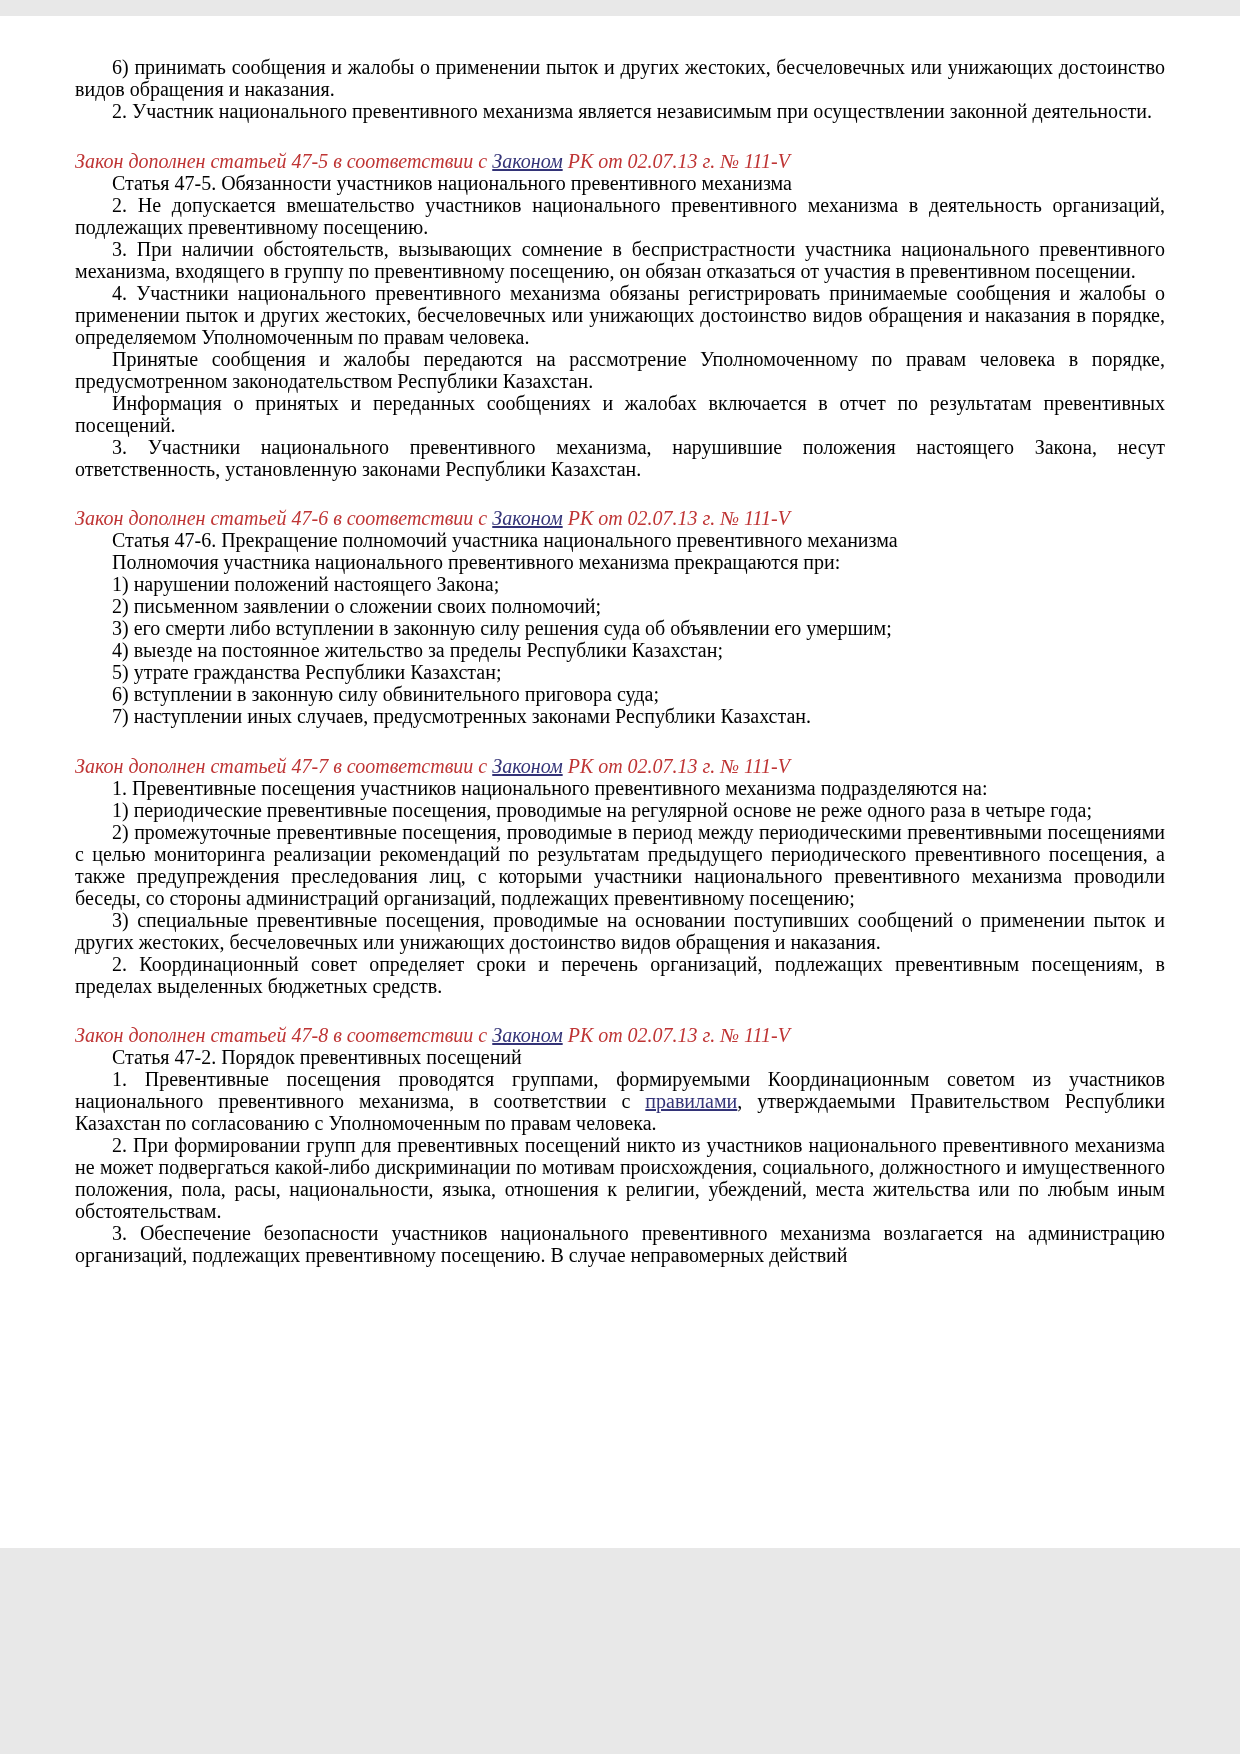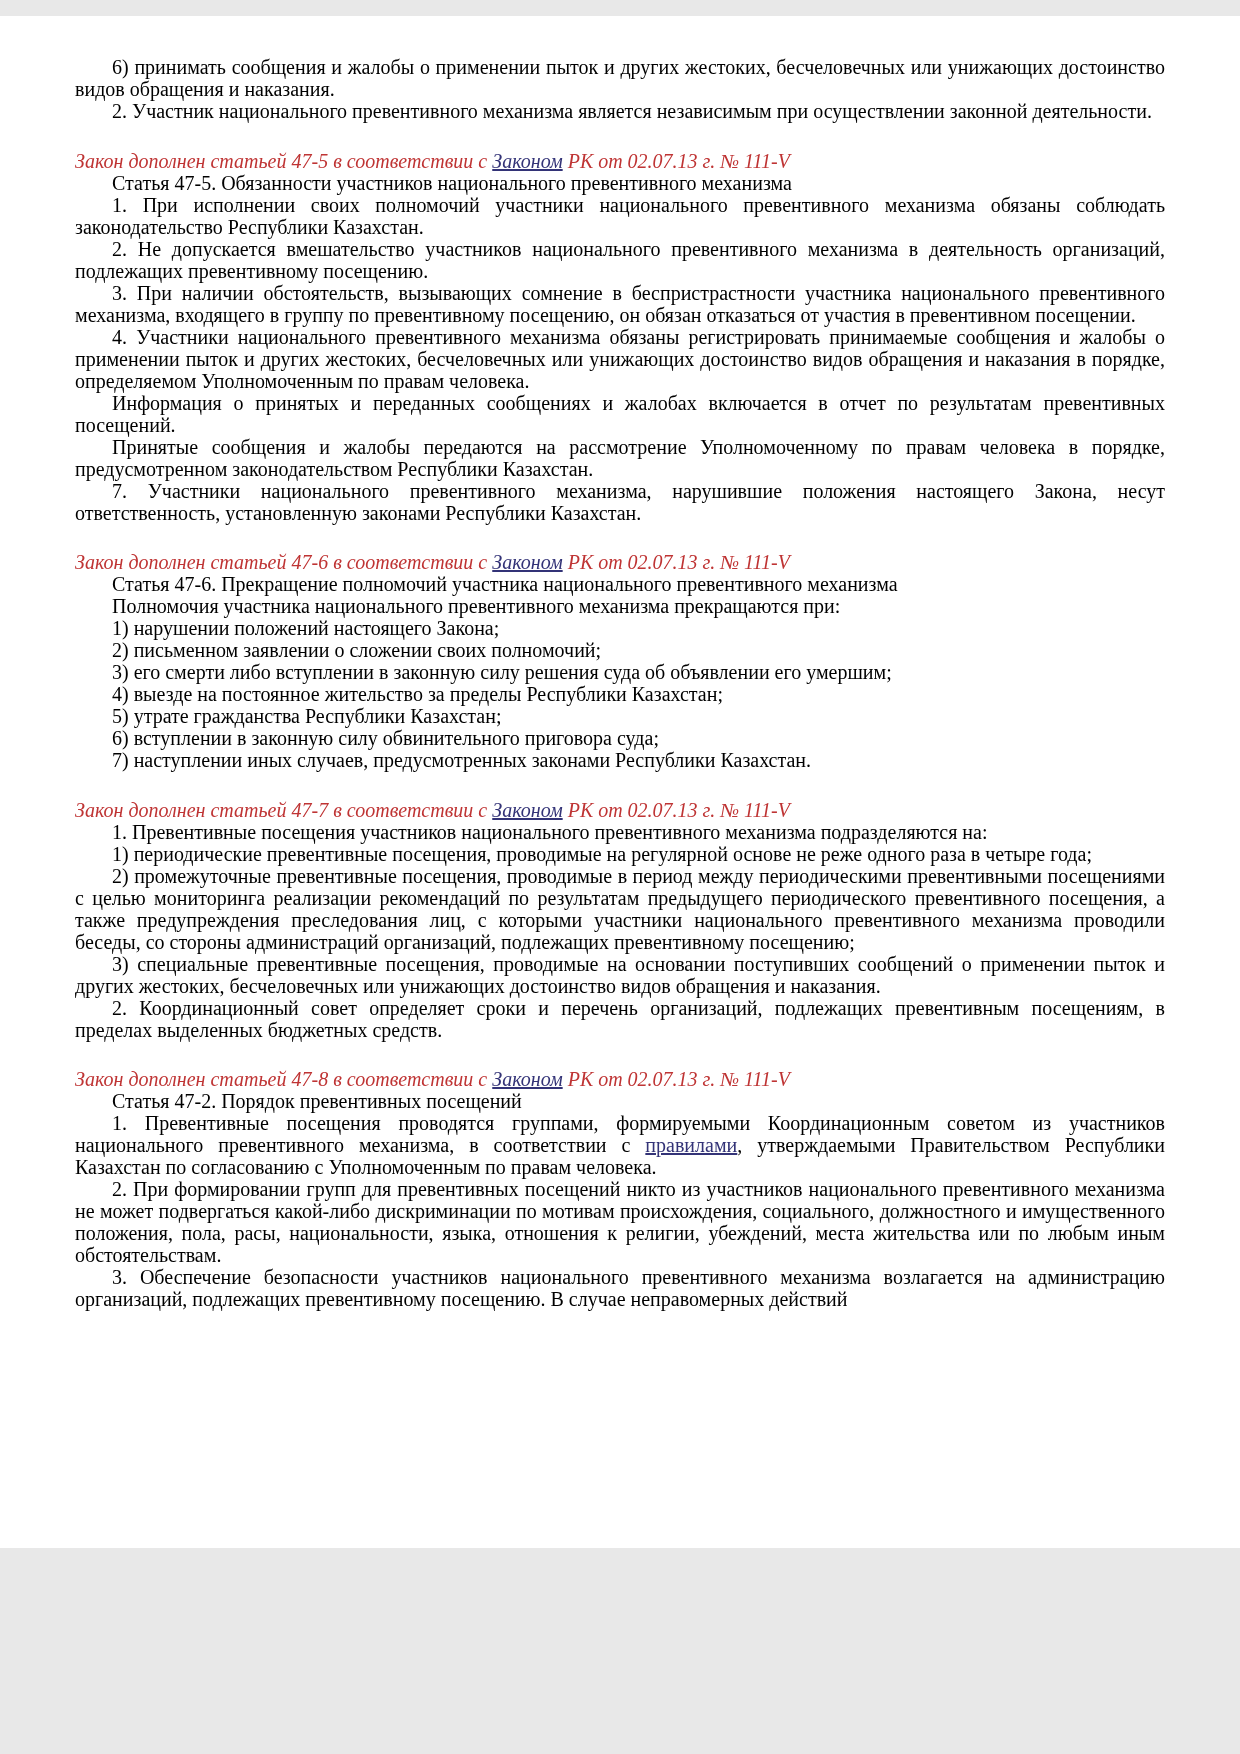--- a/index.html
+++ b/index.html
@@ -33,27 +33,26 @@
 </head>
 <body>
 
 <div class="page">
   <div class="doc" id="doc">
       <p class="para"><span>6) принимать сообщения и жалобы о применении пыток и других жестоких, бесчеловечных или унижающих достоинство видов обращения и наказания.</span></p>
       <p class="para"><span>2. Участник национального превентивного механизма является независимым при осуществлении законной деятельности.</span></p>
       <div class="gap"></div>
       <p class="amendment"><span>Закон дополнен статьей 47-5 в соответствии с </span><a class="doc-link" href="#">Законом</a><span> РК от 02.07.13 г. № 111-V</span></p>
       <p class="heading"><span>Статья 47-5. Обязанности участников национального превентивного механизма</span></p>
-      <p class="para"><span>1. При исполнении своих полномочий участники национального превентивного механизма обязаны соблюдать законодательство Республики Казахстан.</span></p>
       <p class="para"><span>2. Не допускается вмешательство участников национального превентивного механизма в деятельность организаций, подлежащих превентивному посещению.</span></p>
       <p class="para"><span>3. При наличии обстоятельств, вызывающих сомнение в беспристрастности участника национального превентивного механизма, входящего в группу по превентивному посещению, он обязан отказаться от участия в превентивном посещении.</span></p>
       <p class="para"><span>4. Участники национального превентивного механизма обязаны регистрировать принимаемые сообщения и жалобы о применении пыток и других жестоких, бесчеловечных или унижающих достоинство видов обращения и наказания в порядке, определяемом Уполномоченным по правам человека.</span></p>
+      <p class="para"><span>Принятые сообщения и жалобы передаются на рассмотрение Уполномоченному по правам человека в порядке, предусмотренном законодательством Республики Казахстан.</span></p>
       <p class="para"><span>Информация о принятых и переданных сообщениях и жалобах включается в отчет по результатам превентивных посещений.</span></p>
-      <p class="para"><span>Принятые сообщения и жалобы передаются на рассмотрение Уполномоченному по правам человека в порядке, предусмотренном законодательством Республики Казахстан.</span></p>
-      <p class="para"><span>7. Участники национального превентивного механизма, нарушившие положения настоящего Закона, несут ответственность, установленную законами Республики Казахстан.</span></p>
+      <p class="para"><span>3. Участники национального превентивного механизма, нарушившие положения настоящего Закона, несут ответственность, установленную законами Республики Казахстан.</span></p>
       <div class="gap"></div>
       <p class="amendment"><span>Закон дополнен статьей 47-6 в соответствии с </span><a class="doc-link" href="#">Законом</a><span> РК от 02.07.13 г. № 111-V</span></p>
       <p class="heading"><span>Статья 47-6. Прекращение полномочий участника национального превентивного механизма</span></p>
       <p class="para"><span>Полномочия участника национального превентивного механизма прекращаются при:</span></p>
       <p class="para"><span>1) нарушении положений настоящего Закона;</span></p>
       <p class="para"><span>2) письменном заявлении о сложении своих полномочий;</span></p>
       <p class="para"><span>3) его смерти либо вступлении в законную силу решения суда об объявлении его умершим;</span></p>
       <p class="para"><span>4) выезде на постоянное жительство за пределы Республики Казахстан;</span></p>
       <p class="para"><span>5) утрате гражданства Республики Казахстан;</span></p>
       <p class="para"><span>6) вступлении в законную силу обвинительного приговора суда;</span></p>

